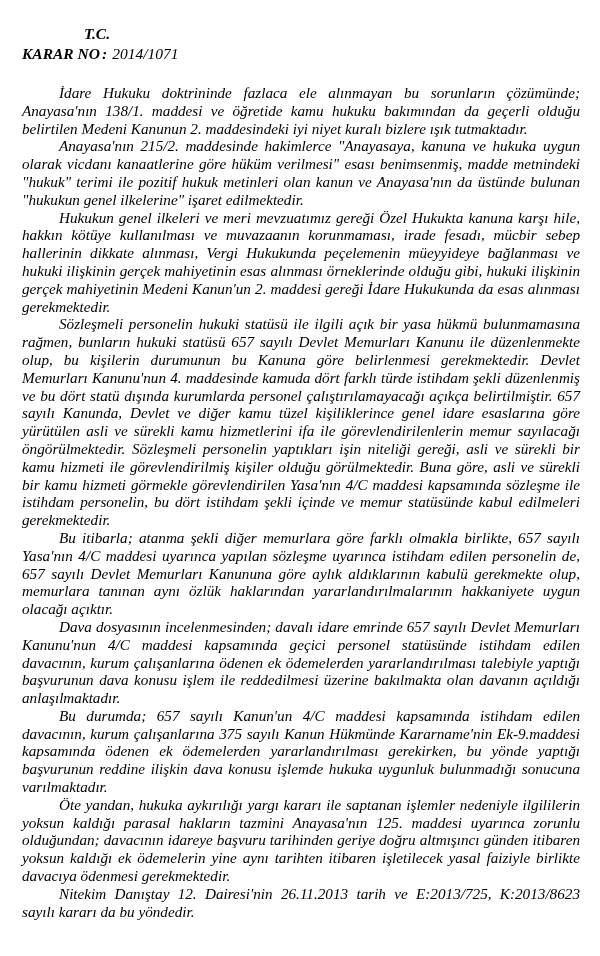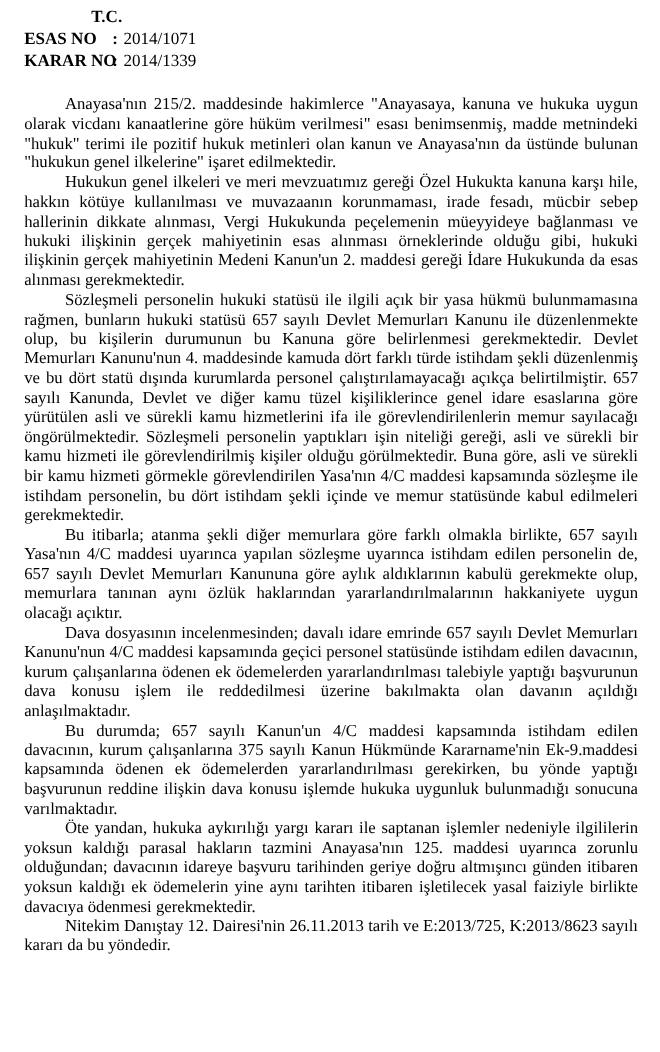--- a/index.html
+++ b/index.html
@@ -12,22 +12,23 @@
     height: 956px;
     overflow: hidden;
     font-family: "Liberation Serif", "DejaVu Serif", serif;
     color: #000000;
     -webkit-font-smoothing: antialiased;
   }
   .page {
     box-sizing: border-box;
     width: 600px;
     height: 956px;
-    padding: 6px 20px 0 22px;
+    padding: 24px 20px 0 22px;
     background: #ffffff;
+    font-style: italic;
   }
   
   .doc-header {
     font-weight: bold;
     font-size: 15.5px;
     line-height: 20px;
     white-space: nowrap;
   }
   .hdr-center {
     width: 150px;
@@ -61,28 +62,26 @@
 </head>
 <body>
 
 <div class="page">
 
   <header class="doc-header">
     <div class="hdr-center">
       <div>T.C.</div>
     </div>
     <div class="num-row">
-      <span class="num-label">ESAS NO</span><span class="num-sep">:</span><span class="num-value">2014/1071</span>
-    </div>
-    <div class="num-row">
-      <span class="num-label">KARAR NO</span><span class="num-sep">:</span><span class="num-value">2014/1339</span>
+      <span class="num-label">KARAR NO</span><span class="num-sep">:</span><span class="num-value">2014/1071</span>
     </div>
   </header>
 
   <main class="content">
+    <p>İdare Hukuku doktrininde fazlaca ele alınmayan bu sorunların çözümünde; Anayasa'nın 138/1. maddesi ve öğretide kamu hukuku bakımından da geçerli olduğu belirtilen Medeni Kanunun 2. maddesindeki iyi niyet kuralı bizlere ışık tutmaktadır.</p>
     <p>Anayasa'nın 215/2. maddesinde hakimlerce "Anayasaya, kanuna ve hukuka uygun olarak vicdanı kanaatlerine göre hüküm verilmesi" esası benimsenmiş, madde metnindeki "hukuk" terimi ile pozitif hukuk metinleri olan kanun ve Anayasa'nın da üstünde bulunan "hukukun genel ilkelerine" işaret edilmektedir.</p>
     <p>Hukukun genel ilkeleri ve meri mevzuatımız gereği Özel Hukukta kanuna karşı hile, hakkın kötüye kullanılması ve muvazaanın korunmaması, irade fesadı, mücbir sebep hallerinin dikkate alınması, Vergi Hukukunda peçelemenin müeyyideye bağlanması ve hukuki ilişkinin gerçek mahiyetinin esas alınması örneklerinde olduğu gibi, hukuki ilişkinin gerçek mahiyetinin Medeni Kanun'un 2. maddesi gereği İdare Hukukunda da esas alınması gerekmektedir.</p>
     <p>Sözleşmeli personelin hukuki statüsü ile ilgili açık bir yasa hükmü bulunmamasına rağmen, bunların hukuki statüsü 657 sayılı Devlet Memurları Kanunu ile düzenlenmekte olup, bu kişilerin durumunun bu Kanuna göre belirlenmesi gerekmektedir. Devlet Memurları Kanunu'nun 4. maddesinde kamuda dört farklı türde istihdam şekli düzenlenmiş ve bu dört statü dışında kurumlarda personel çalıştırılamayacağı açıkça belirtilmiştir. 657 sayılı Kanunda, Devlet ve diğer kamu tüzel kişiliklerince genel idare esaslarına göre yürütülen asli ve sürekli kamu hizmetlerini ifa ile görevlendirilenlerin memur sayılacağı öngörülmektedir. Sözleşmeli personelin yaptıkları işin niteliği gereği, asli ve sürekli bir kamu hizmeti ile görevlendirilmiş kişiler olduğu görülmektedir. Buna göre, asli ve sürekli bir kamu hizmeti görmekle görevlendirilen Yasa'nın 4/C maddesi kapsamında sözleşme ile istihdam personelin, bu dört istihdam şekli içinde ve memur statüsünde kabul edilmeleri gerekmektedir.</p>
     <p>Bu itibarla; atanma şekli diğer memurlara göre farklı olmakla birlikte, 657 sayılı Yasa'nın 4/C maddesi uyarınca yapılan sözleşme uyarınca istihdam edilen personelin de, 657 sayılı Devlet Memurları Kanununa göre aylık aldıklarının kabulü gerekmekte olup, memurlara tanınan aynı özlük haklarından yararlandırılmalarının hakkaniyete uygun olacağı açıktır.</p>
     <p>Dava dosyasının incelenmesinden; davalı idare emrinde 657 sayılı Devlet Memurları Kanunu'nun 4/C maddesi kapsamında geçici personel statüsünde istihdam edilen davacının, kurum çalışanlarına ödenen ek ödemelerden yararlandırılması talebiyle yaptığı başvurunun dava konusu işlem ile reddedilmesi üzerine bakılmakta olan davanın açıldığı anlaşılmaktadır.</p>
     <p>Bu durumda; 657 sayılı Kanun'un 4/C maddesi kapsamında istihdam edilen davacının, kurum çalışanlarına 375 sayılı Kanun Hükmünde Kararname'nin Ek-9.maddesi kapsamında ödenen ek ödemelerden yararlandırılması gerekirken, bu yönde yaptığı başvurunun reddine ilişkin dava konusu işlemde hukuka uygunluk bulunmadığı sonucuna varılmaktadır.</p>
     <p>Öte yandan, hukuka aykırılığı yargı kararı ile saptanan işlemler nedeniyle ilgililerin yoksun kaldığı parasal hakların tazmini Anayasa'nın 125. maddesi uyarınca zorunlu olduğundan; davacının idareye başvuru tarihinden geriye doğru altmışıncı günden itibaren yoksun kaldığı ek ödemelerin yine aynı tarihten itibaren işletilecek yasal faiziyle birlikte davacıya ödenmesi gerekmektedir.</p>
     <p>Nitekim Danıştay 12. Dairesi'nin 26.11.2013 tarih ve E:2013/725, K:2013/8623 sayılı kararı da bu yöndedir.</p>
   </main>
 

